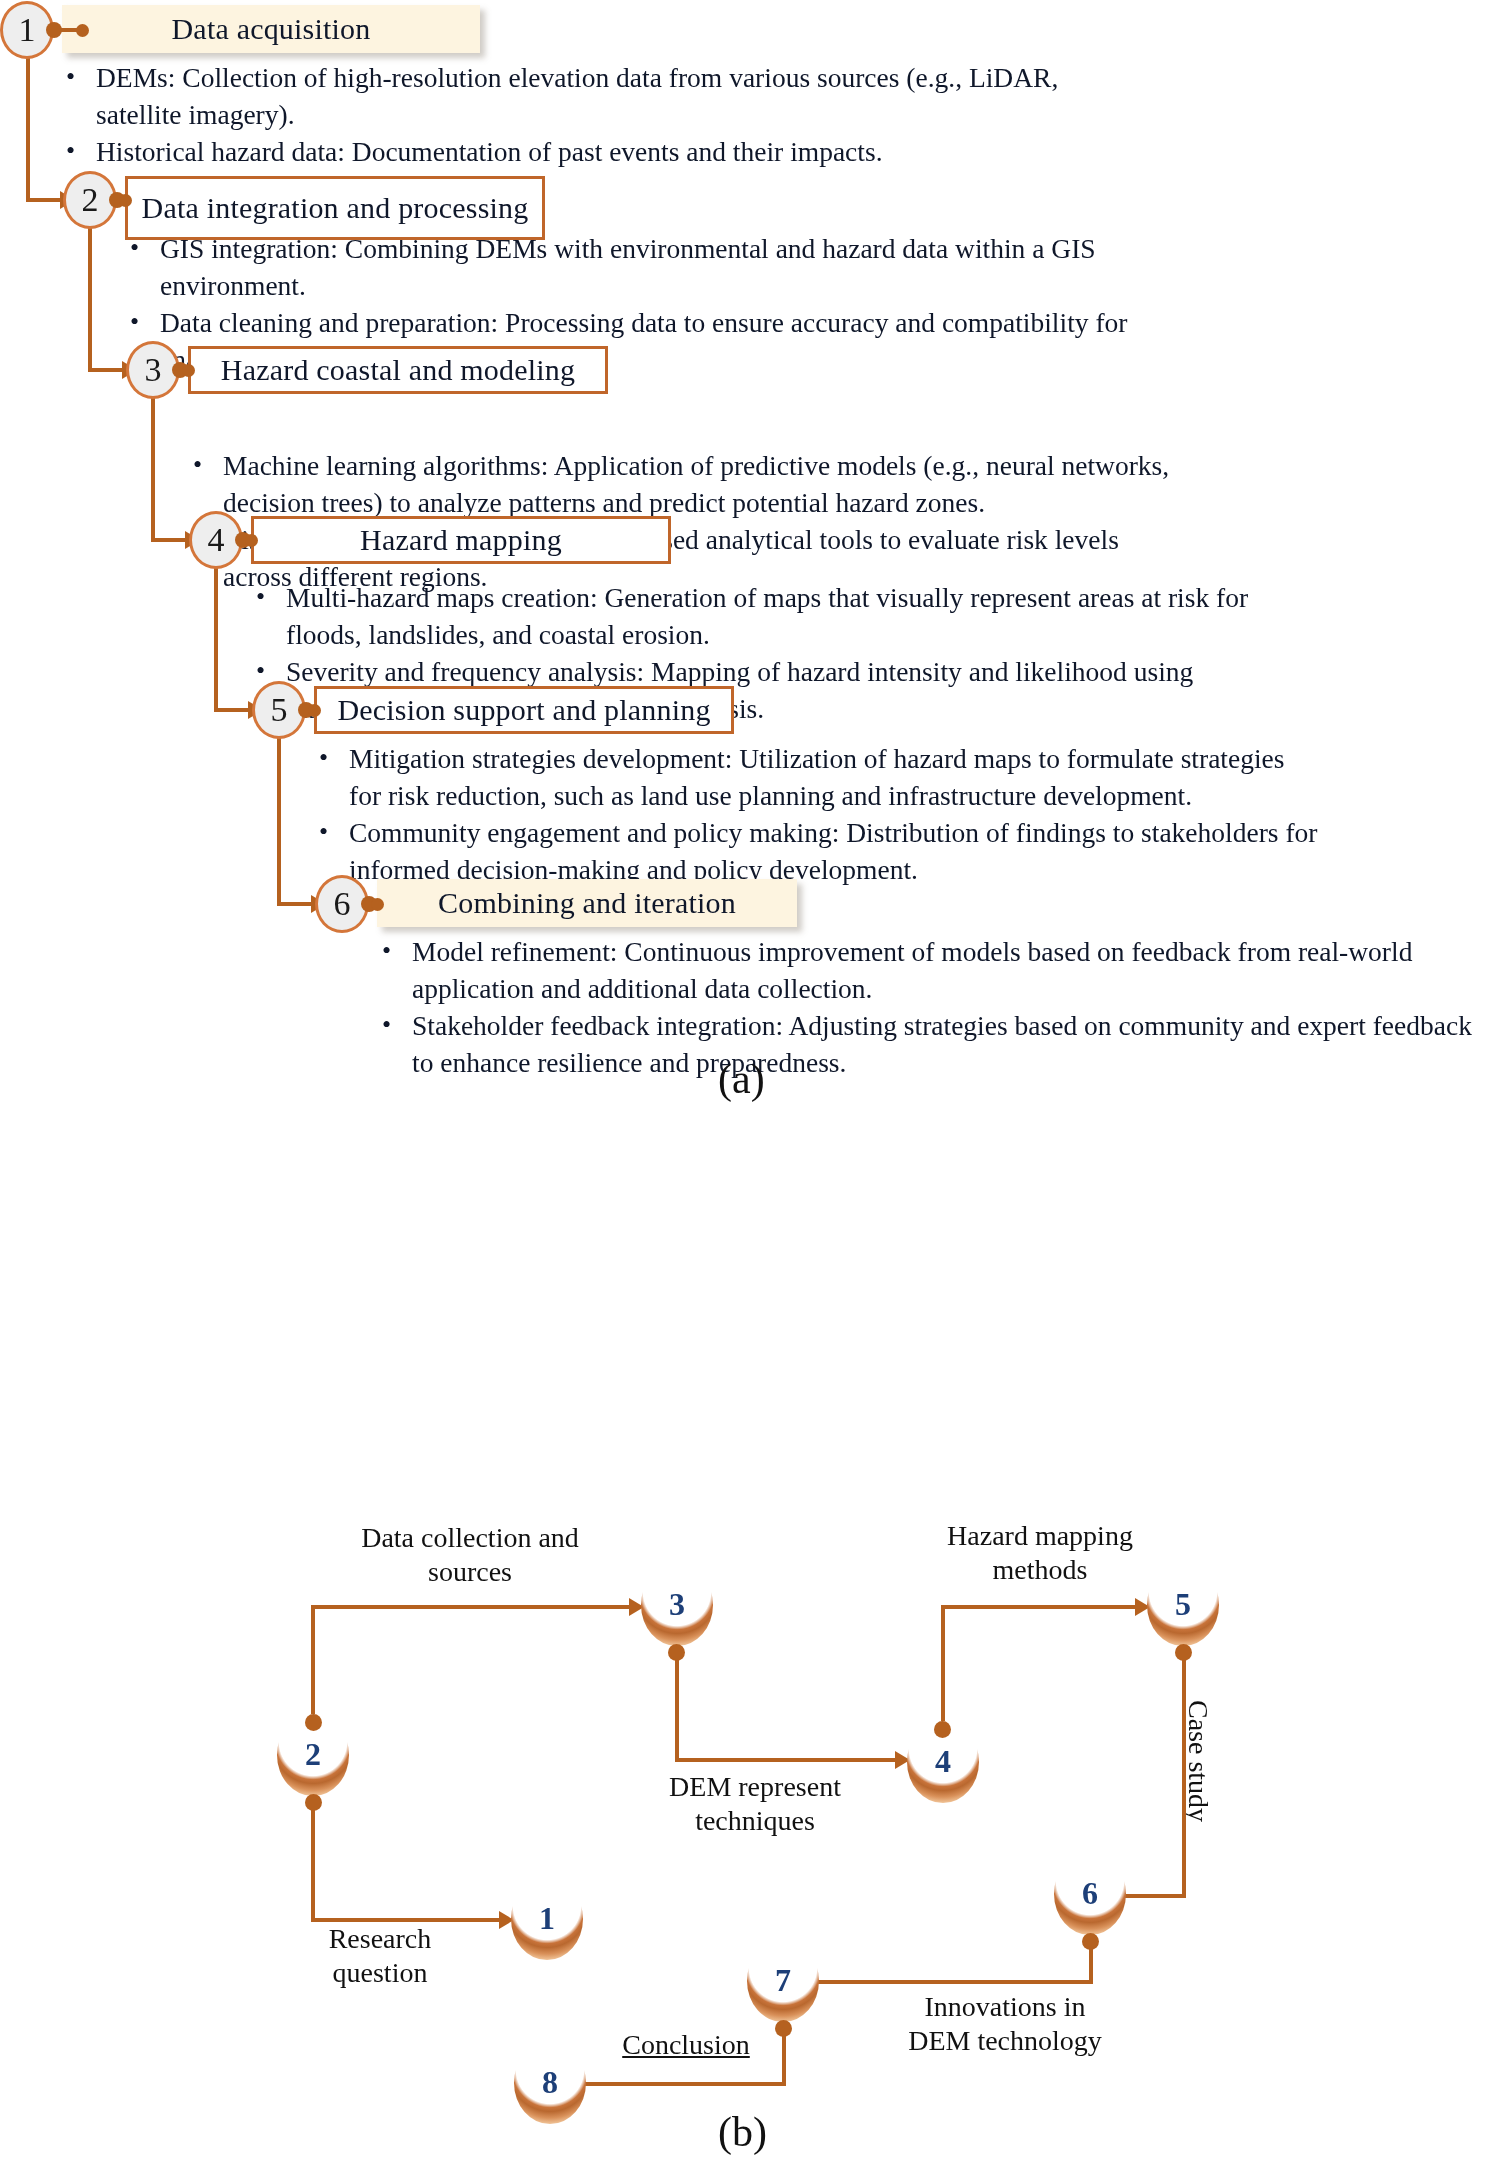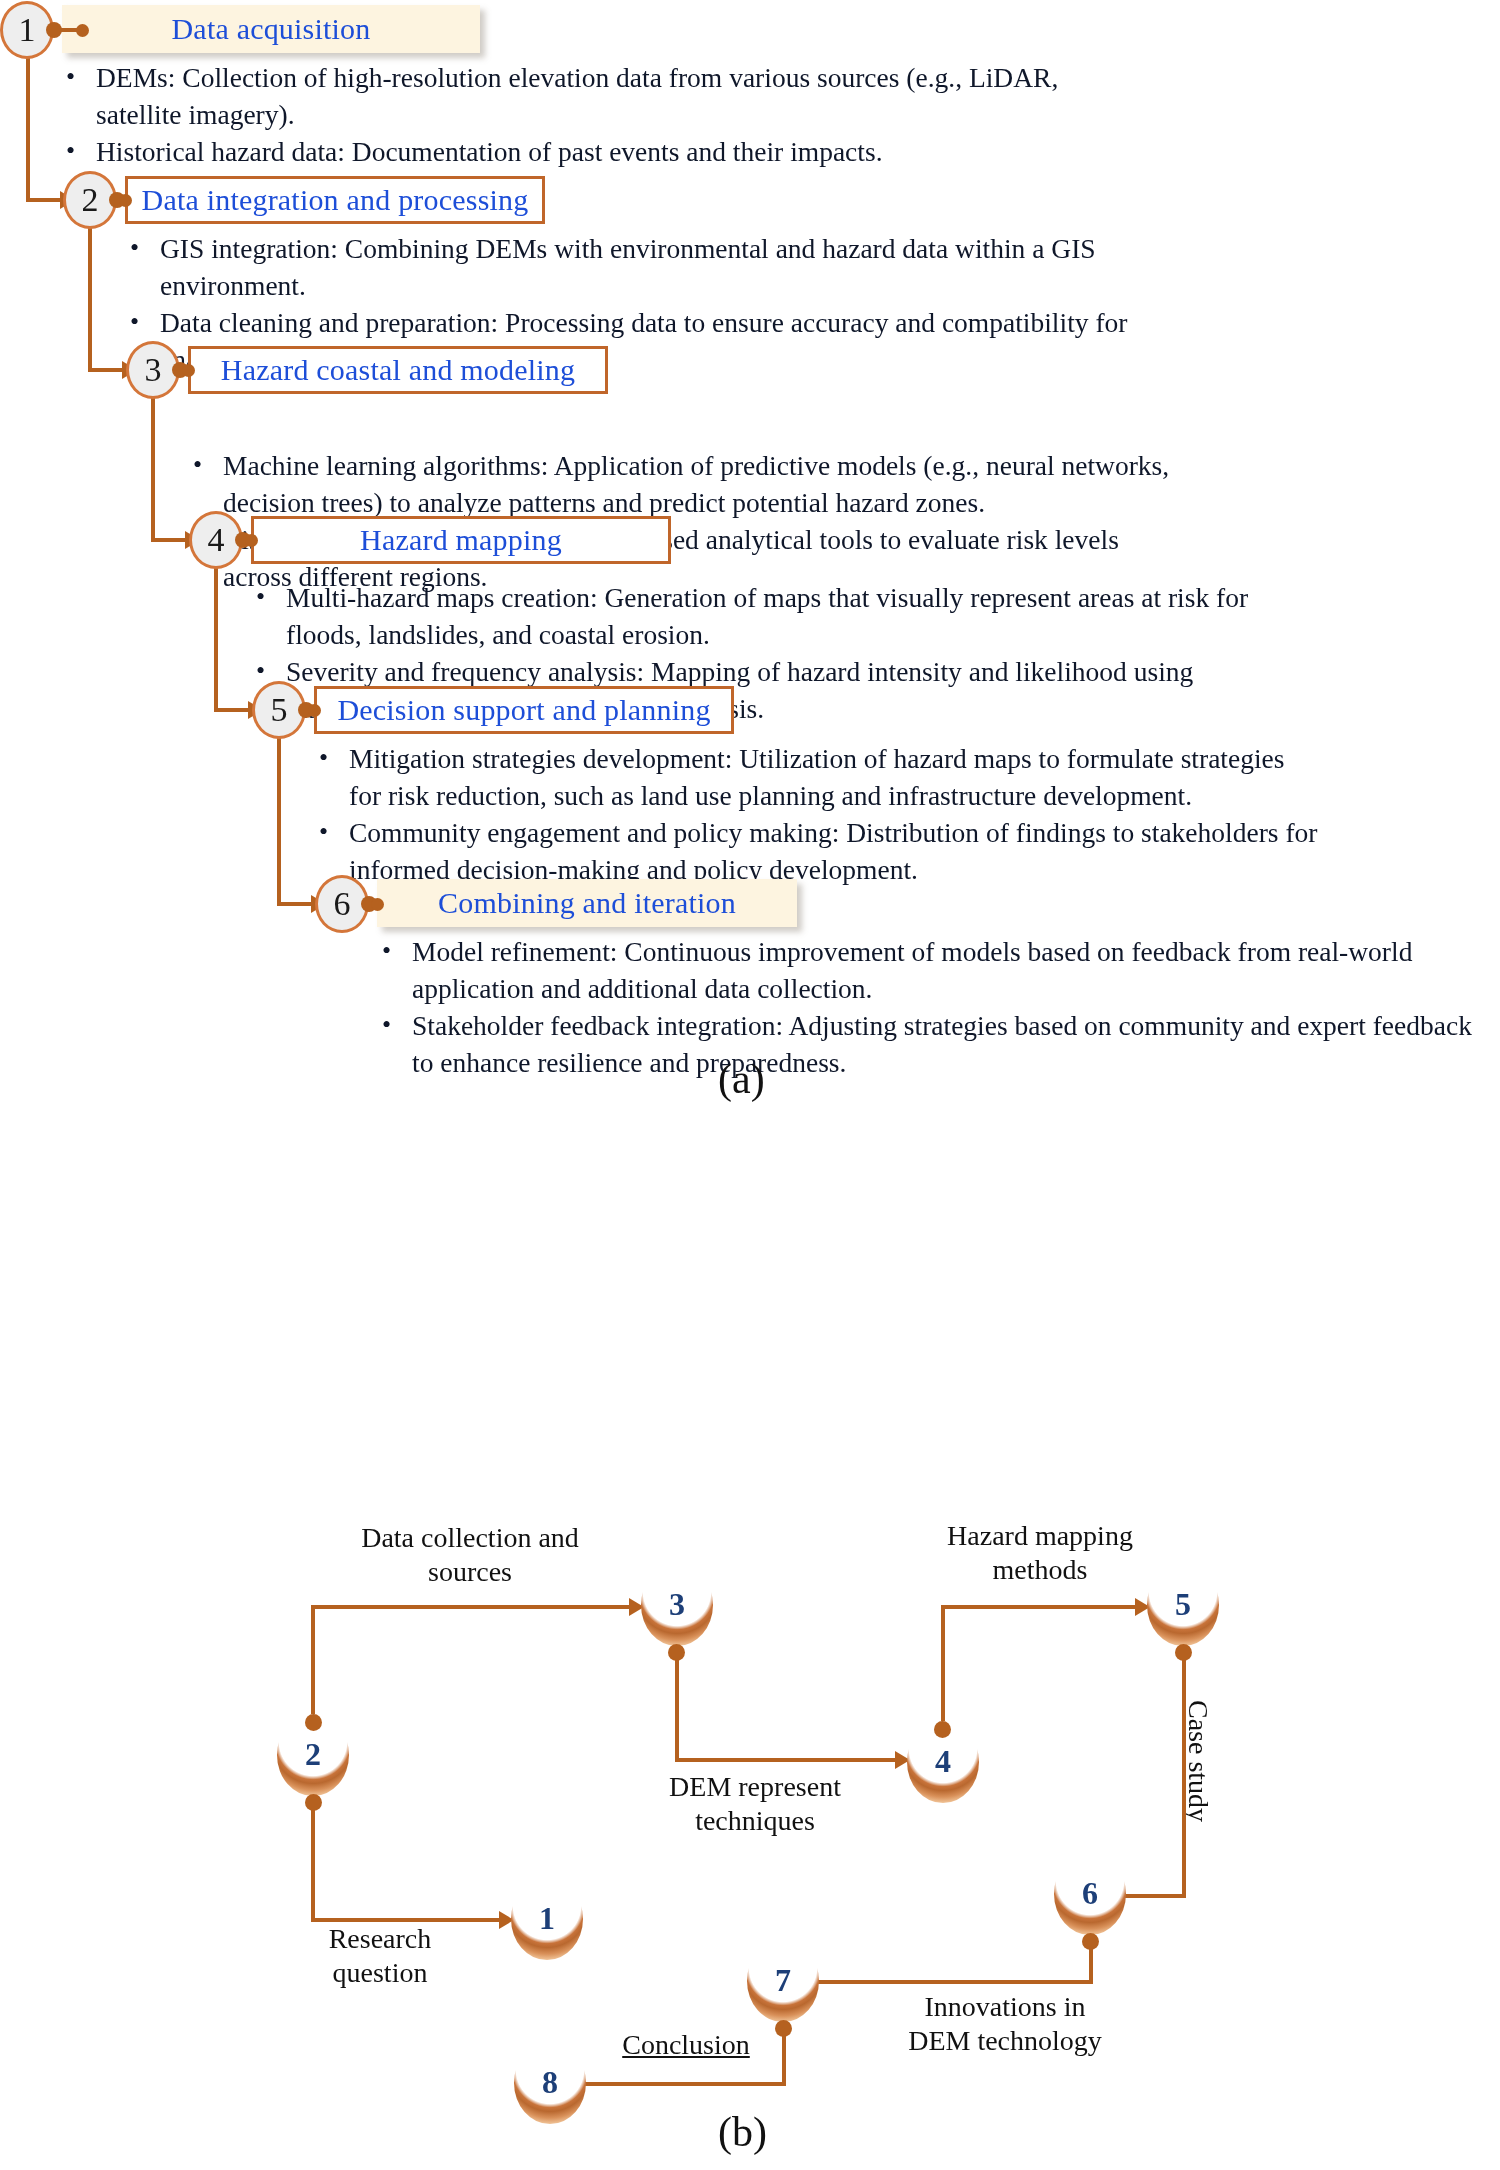--- a/index.html
+++ b/index.html
@@ -20,21 +20,21 @@
   }
   .dot{position:absolute;width:16px;height:16px;border-radius:50%;
        background:#b5611f;z-index:7;}
   .minidot{position:absolute;width:13px;height:13px;border-radius:50%;
        background:#b5611f;z-index:7;}
   .stub{position:absolute;height:4px;background:#b5611f;z-index:5;}
 
   
   .hdr{
     position:absolute;display:flex;align-items:center;justify-content:center;
-    font-size:30px;color:#1d4ed8;box-sizing:border-box;z-index:4;
+    font-size:30px;color:#0f172a;box-sizing:border-box;z-index:4;
     letter-spacing:.2px;
   }
   .hdr.cream{background:#fdf4e0;border:none;
              box-shadow:5px 5px 6px rgba(120,110,95,.35);}
   .hdr.outline{background:#ffffff;border:3px solid #c0662a;}
 
   
   .bullets{position:absolute;font-size:27.5px;line-height:1.33;color:#0f172a;}
   .bullets li{margin:0 0 1px 0;}
   .bullets ul{margin:0;padding-left:30px;list-style:none;}
@@ -106,21 +106,21 @@
       <li>DEMs: Collection of high-resolution elevation data from various sources (e.g., LiDAR, satellite imagery).</li>
       <li>Historical hazard data: Documentation of past events and their impacts.</li>
     </ul>
   </div>
 </div>
 
 <div class="stage">
   <div class="node-a" style="left:63px;top:171px;">2</div>
   <div class="dot" style="left:109px;top:192px;"></div>
   <div class="minidot" style="left:119px;top:194px;"></div>
-  <div class="hdr outline" style="left:125px;top:176px;width:420px;height:48px;">Data integration and processing</div>
+  <div class="hdr outline" style="left:125px;top:176px;width:420px;height:64px;">Data integration and processing</div>
   <div class="bullets" style="left:130px;top:231px;width:1000px;">
     <ul>
       <li>GIS integration: Combining DEMs with environmental and hazard data within a GIS environment.</li>
       <li>Data cleaning and preparation: Processing data to ensure accuracy and compatibility for analysis.</li>
     </ul>
   </div>
 </div>
 
 <div class="stage">
   <div class="node-a" style="left:126px;top:341px;">3</div>

